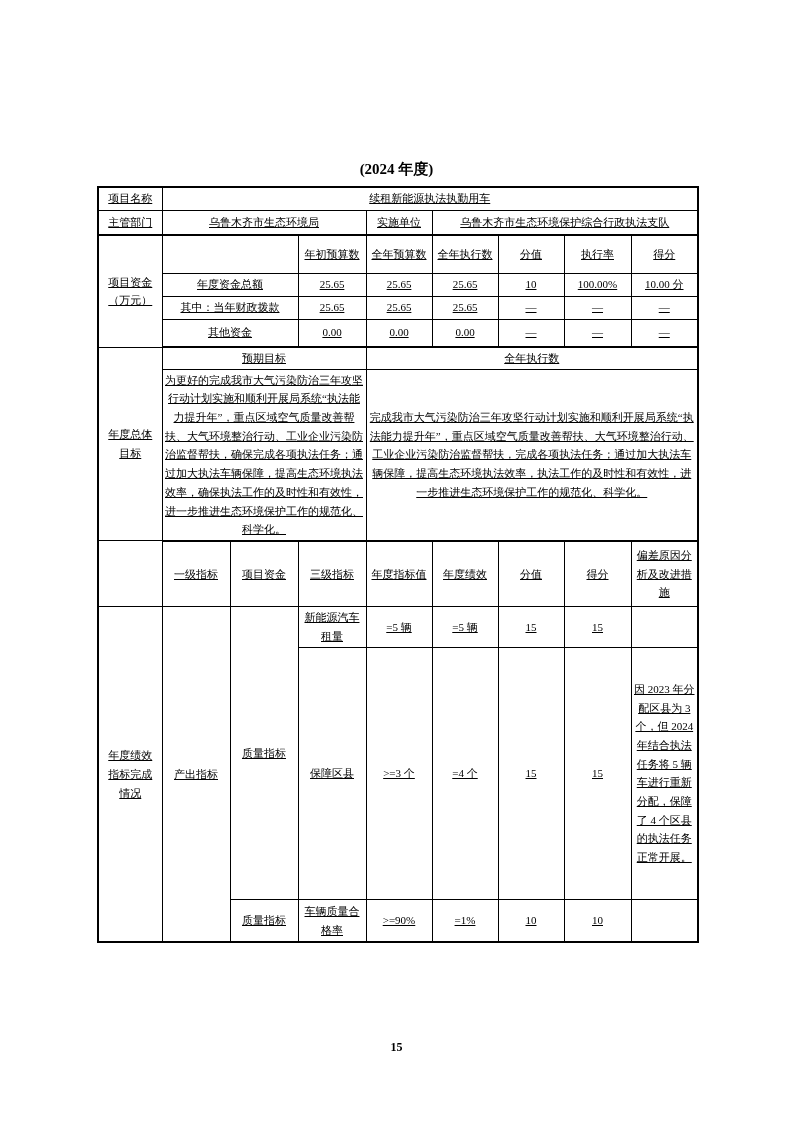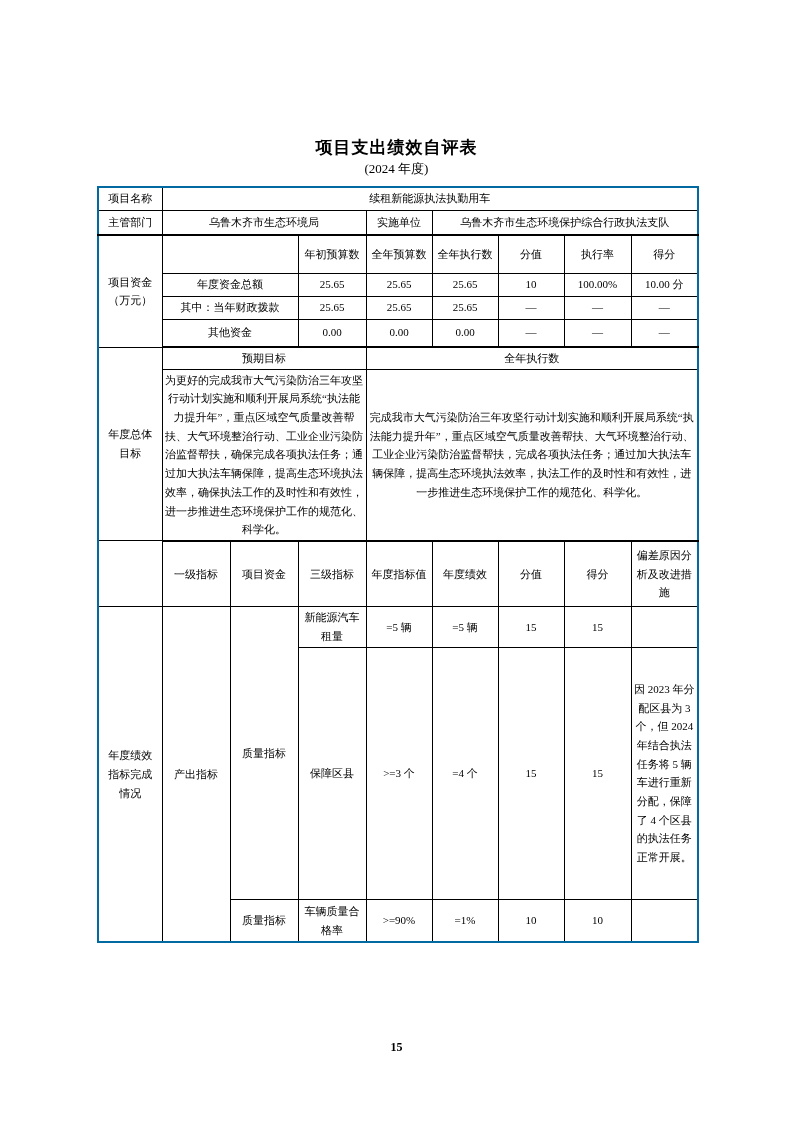--- a/index.html
+++ b/index.html
@@ -30,31 +30,32 @@
     font-size: 17px;
     font-weight: bold;
     letter-spacing: 1px;
   }
   .doc-subtitle {
     position: absolute;
     top: 160px;
     left: 0;
     width: 100%;
     text-align: center;
-    font-size: 13px;
-    font-weight: normal;
+    font-size: 15px;
+    font-weight: bold;
   }
   table.selfeval {
     position: absolute;
     left: 97px;
     top: 186px;
     width: 600px;
     border-collapse: collapse;
     table-layout: fixed;
-    border: 2px solid #0369a1;
+    border: 2px solid #000000;
+    text-decoration: underline;
   }
   table.selfeval td {
     border: 1px solid #000;
     font-size: 11px;
     line-height: 1.7;
     text-align: center;
     vertical-align: middle;
     padding: 1px 2px;
     overflow: hidden;
     word-break: break-all;
@@ -83,21 +84,20 @@
     text-align: center;
     font-size: 12px;
     font-weight: 600;
   }
 </style>
 </head>
 <body>
 
 <div class="page">
 
-  <div class="doc-title">项目支出绩效自评表</div>
   <div class="doc-subtitle">(2024 年度)</div>
 
   <table class="selfeval">
     <colgroup>
       <col style="width:64px">
         <col style="width:68px">
         <col style="width:68px">
       <col style="width:68px">
         <col style="width:66px">
         <col style="width:66px">

